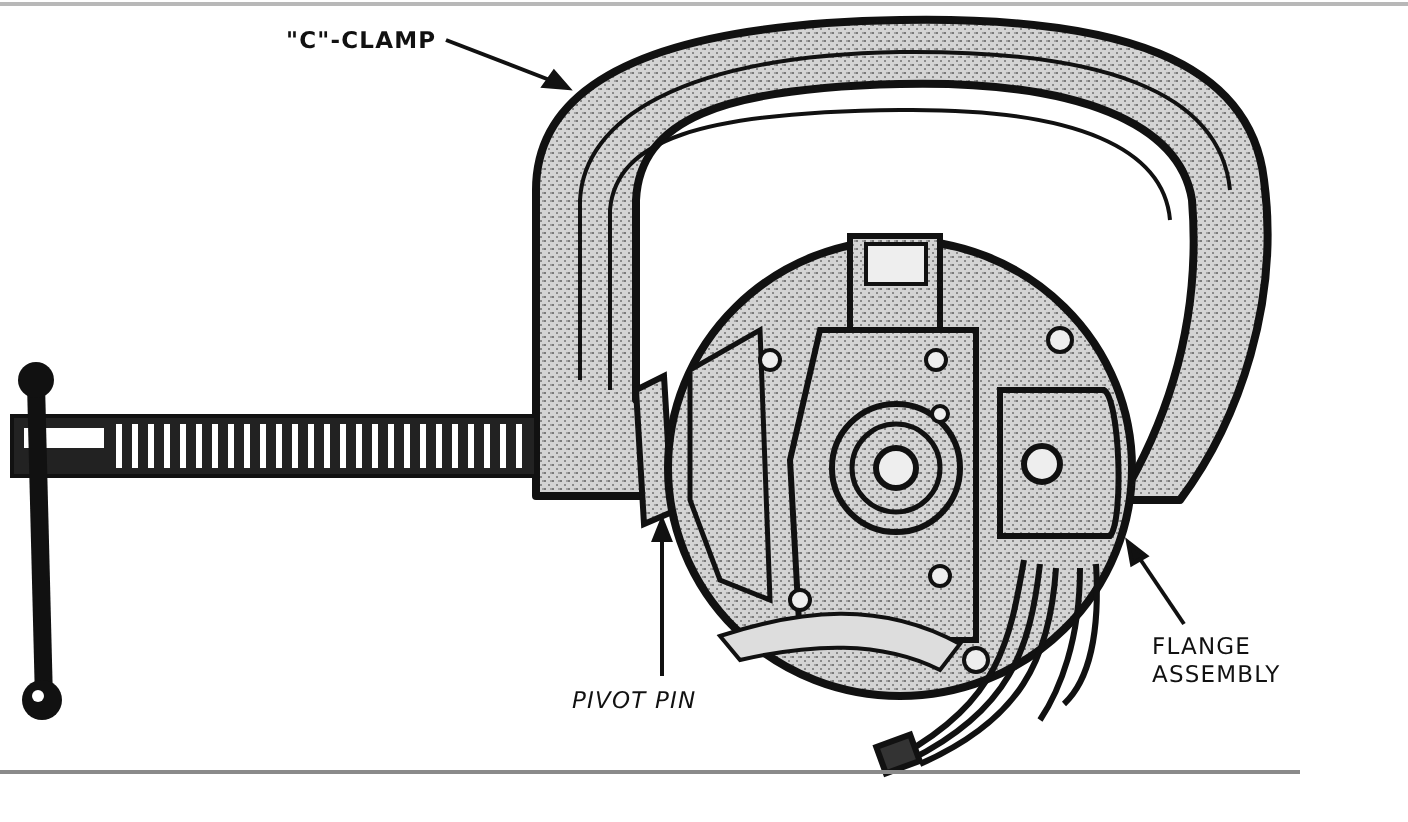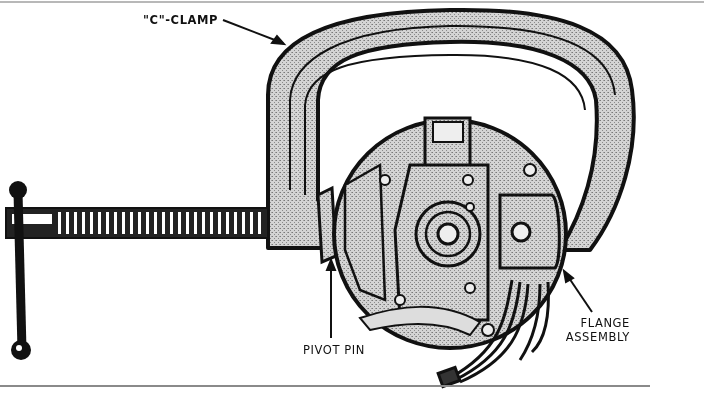--- a/index.html
+++ b/index.html
@@ -3,22 +3,22 @@
 <meta charset="utf-8">
 <style>
   html, body { margin:0; padding:0; background:#ffffff; }
   body { width:704px; height:411px; position:relative; overflow:hidden;
          font-family: "DejaVu Sans", sans-serif; }
   .rule-top { position:absolute; left:0; top:1px; width:704px; height:2px; background:#b8b8b8; }
   .rule-bottom { position:absolute; left:0; top:385px; width:650px; height:2px; background:#8a8a8a; }
   svg.fig { position:absolute; left:0; top:0; }
   .label { position:absolute; font-size:11.5px; letter-spacing:0.6px; color:#111; white-space:nowrap; line-height:14px; }
   .lbl-clamp { left:143px; top:13px; font-weight:bold; }
-  .lbl-pivot { left:303px; top:343px; }
-  .lbl-flange { left:562px; top:316px; text-align:right; width:68px; }
+  .lbl-pivot { left:286px; top:343px;font-style:italic; }
+  .lbl-flange { left:576px; top:316px; text-align:left; width:68px; }
   .lbl-flange span { display:block; }
 </style>
 </head>
 <body>
 
 <div class="rule-top"></div>
 
 <svg class="fig" width="704" height="411" viewBox="0 0 704 411">
   <defs>
     <pattern id="stip" width="4" height="4" patternUnits="userSpaceOnUse">

